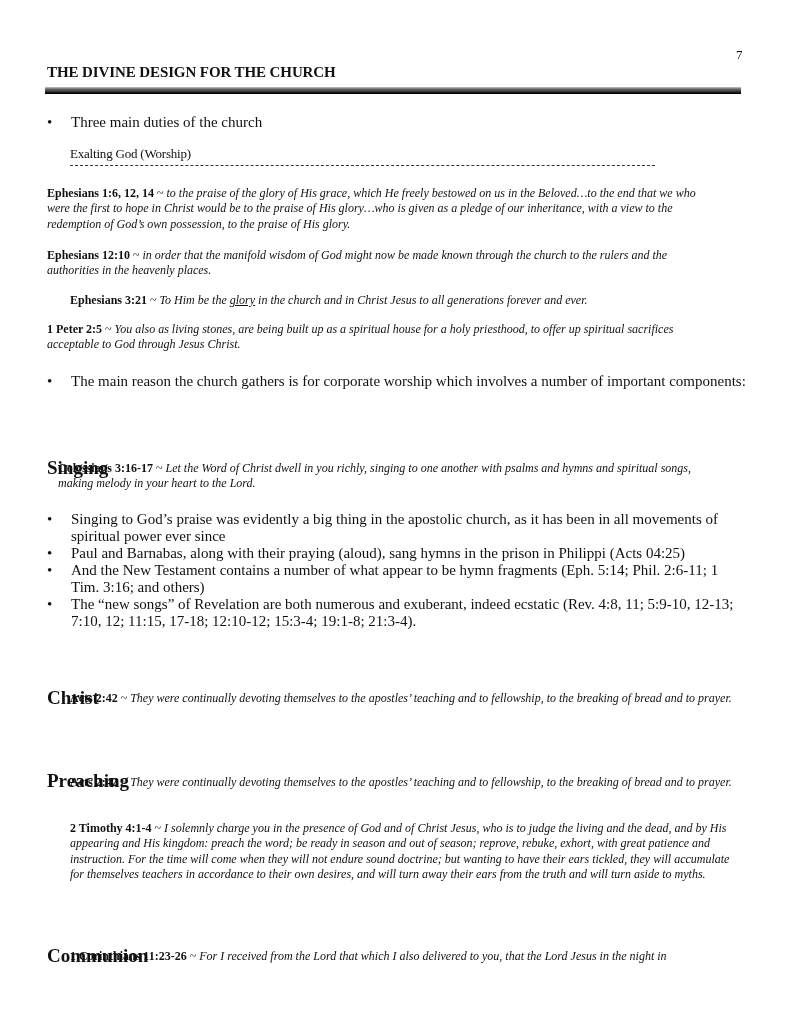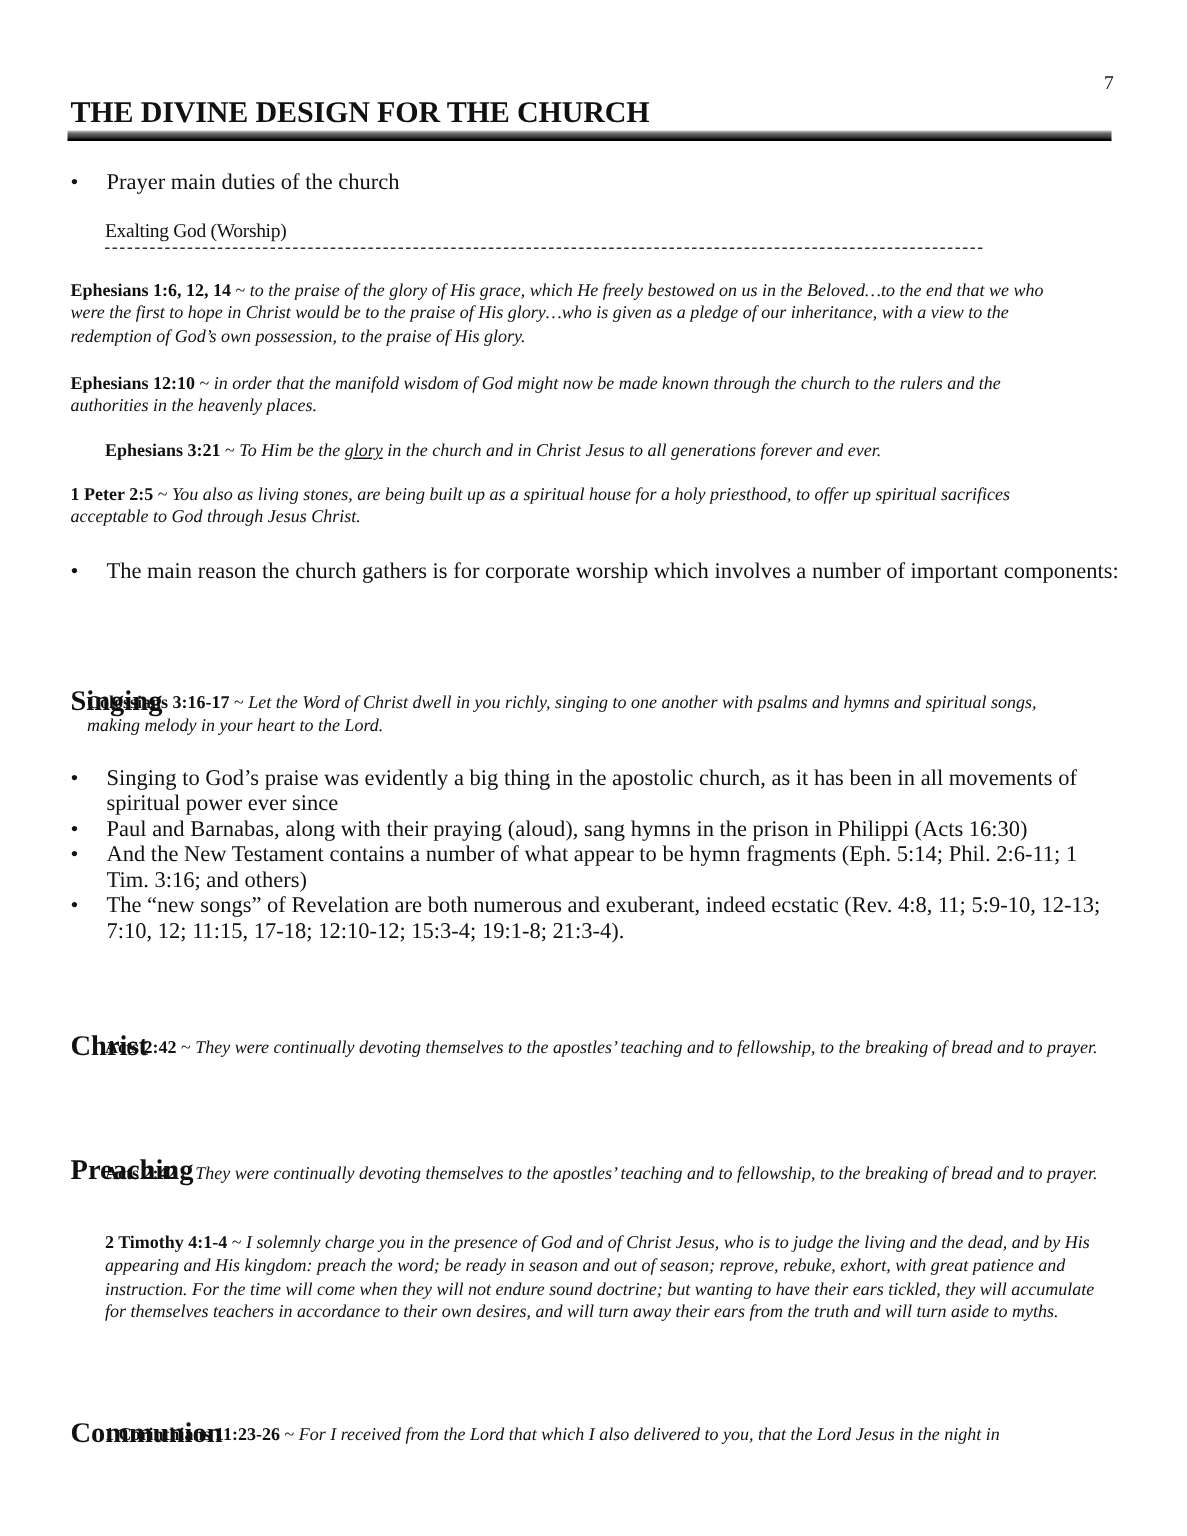--- a/index.html
+++ b/index.html
@@ -7,21 +7,21 @@
       width: 791px; height: 1024px; background: #ffffff; overflow: hidden;
       font-family: "Liberation Serif", serif; color: #111111;
     }
     .page { position: relative; width: 791px; height: 1024px; }
     .page-number {
       position: absolute; left: 736px; top: 47px;
       font-size: 13px;
     }
     .doc-title {
       position: absolute; left: 47px; top: 64px;
-      font-size: 20px; font-weight: bold; letter-spacing: -0.1px;
+      font-size: 15px; font-weight: bold; letter-spacing: -0.1px;
     }
     .title-rule {
       position: absolute; left: 45px; top: 87px; width: 696px; height: 7px;
       background: linear-gradient(to bottom, #c8c8c8 0px, #9a9a9a 1px, #6a6a6a 2px, #555 3px, #444 4px, #2a2a2a 5px, #000 6px, #000 7px);
     }
     .abs { position: absolute; }
     .bullet-row { display: flex; }
     .bullet {
       width: 24px; flex: 0 0 24px; font-size: 15px; line-height: 17px;
     }
@@ -49,21 +49,21 @@
 <body>
 
 <div class="page">
 
   <div class="page-number">7</div>
   <div class="doc-title">THE DIVINE DESIGN FOR THE CHURCH</div>
   <div class="title-rule"></div>
 
   <div class="abs bullet-row" style="left:47px; top:114px;">
     <span class="bullet">•</span>
-    <span class="bullet-text">Prayer main duties of the church</span>
+    <span class="bullet-text">Three main duties of the church</span>
   </div>
 
   <div class="abs section-heading" style="left:70px; top:146px;">Exalting God (Worship)</div>
   <div class="dashed-under"></div>
 
   <div class="abs verse" style="left:47px; top:186px;">
     <span class="ref">Ephesians 1:6, 12, 14</span><span class="tilde"> ~ </span><span class="quote">to the praise of the glory of His grace, which He freely bestowed on us in the Beloved…to the end that we who were the first to hope in Christ would be to the praise of His glory…who is given as a pledge of our inheritance, with a view to the redemption of God’s own possession, to the praise of His glory.</span>
   </div>
 
   <div class="abs verse" style="left:47px; top:248px;">
@@ -89,21 +89,21 @@
     <span class="ref">Colossians 3:16-17</span><span class="tilde"> ~ </span><span class="quote">Let the Word of Christ dwell in you richly, singing to one another with psalms and hymns and spiritual songs, making melody in your heart to the Lord.</span>
   </div>
 
   <div class="abs bullets-list" style="left:47px; top:511px; width:700px;">
     <div class="bullet-row">
       <span class="bullet">•</span>
       <span class="bullet-text">Singing to God’s praise was evidently a big thing in the apostolic church, as it has been in all movements of spiritual power ever since</span>
     </div>
     <div class="bullet-row">
       <span class="bullet">•</span>
-      <span class="bullet-text">Paul and Barnabas, along with their praying (aloud), sang hymns in the prison in Philippi (Acts 16:30)</span>
+      <span class="bullet-text">Paul and Barnabas, along with their praying (aloud), sang hymns in the prison in Philippi (Acts 04:25)</span>
     </div>
     <div class="bullet-row">
       <span class="bullet">•</span>
       <span class="bullet-text">And the New Testament contains a number of what appear to be hymn fragments (Eph. 5:14; Phil. 2:6-11; 1 Tim. 3:16; and others)</span>
     </div>
     <div class="bullet-row">
       <span class="bullet">•</span>
       <span class="bullet-text">The “new songs” of Revelation are both numerous and exuberant, indeed ecstatic (Rev. 4:8, 11; 5:9-10, 12-13; 7:10, 12; 11:15, 17-18; 12:10-12; 15:3-4; 19:1-8; 21:3-4).</span>
     </div>
   </div>

